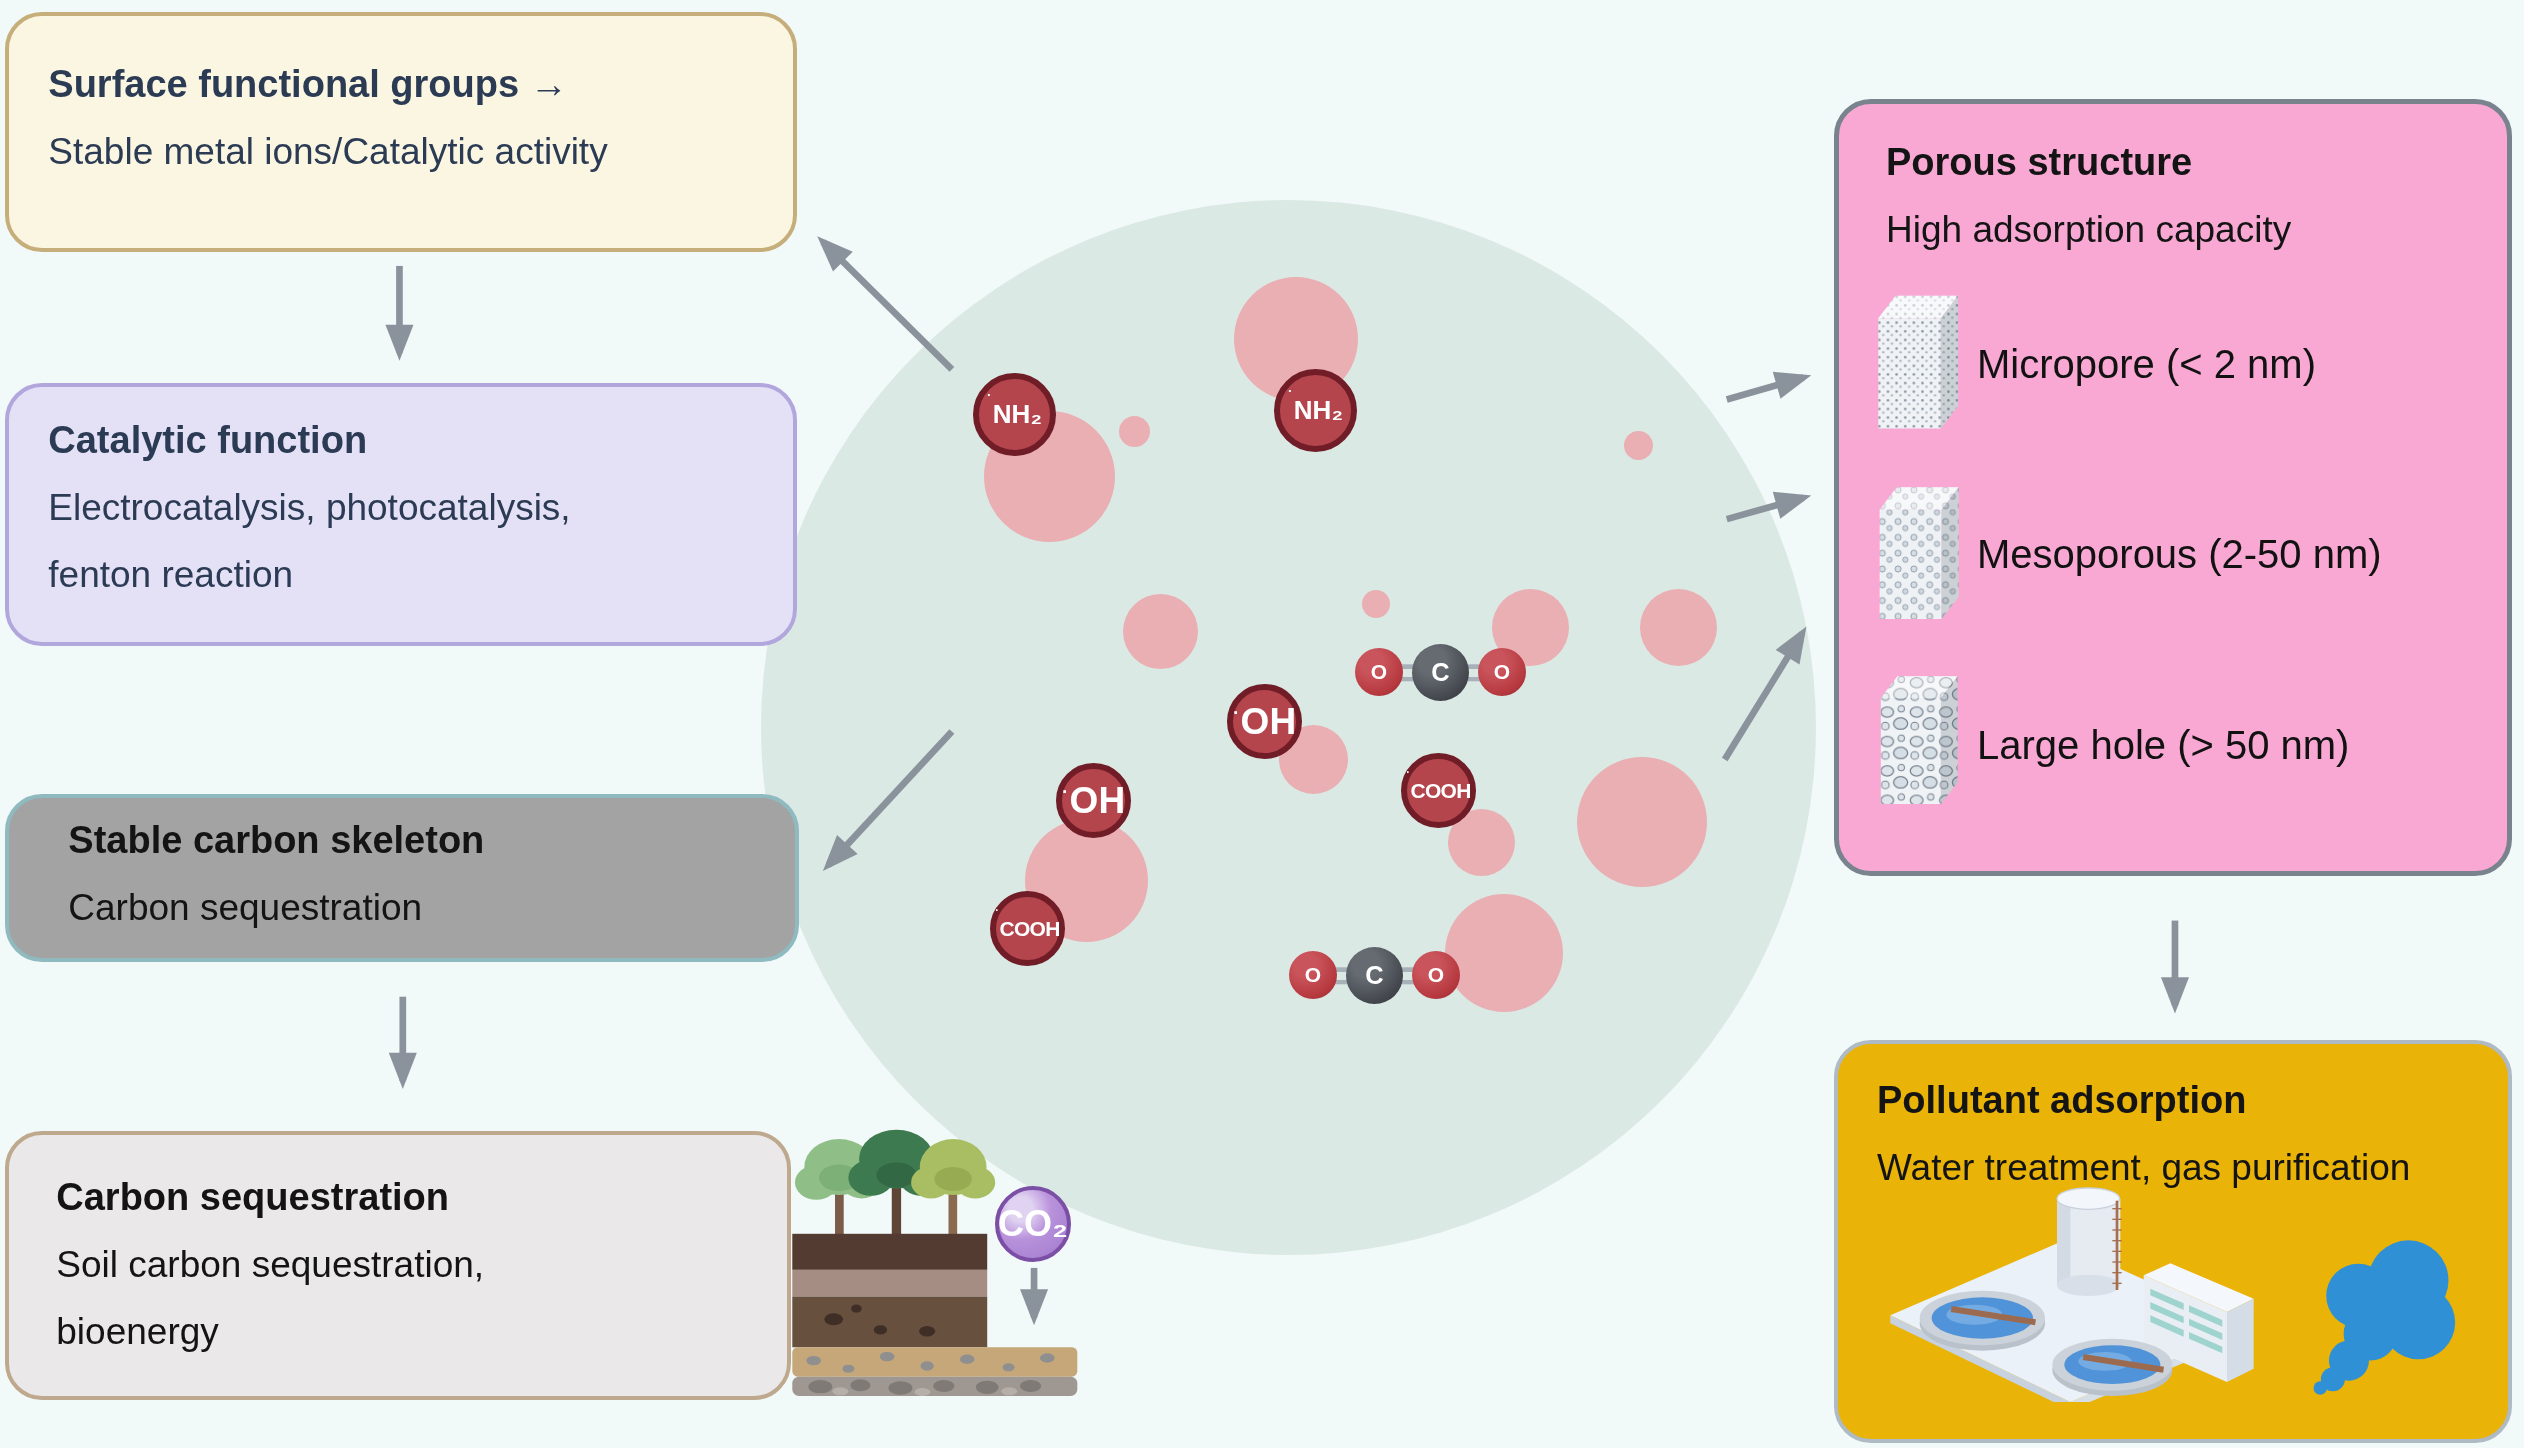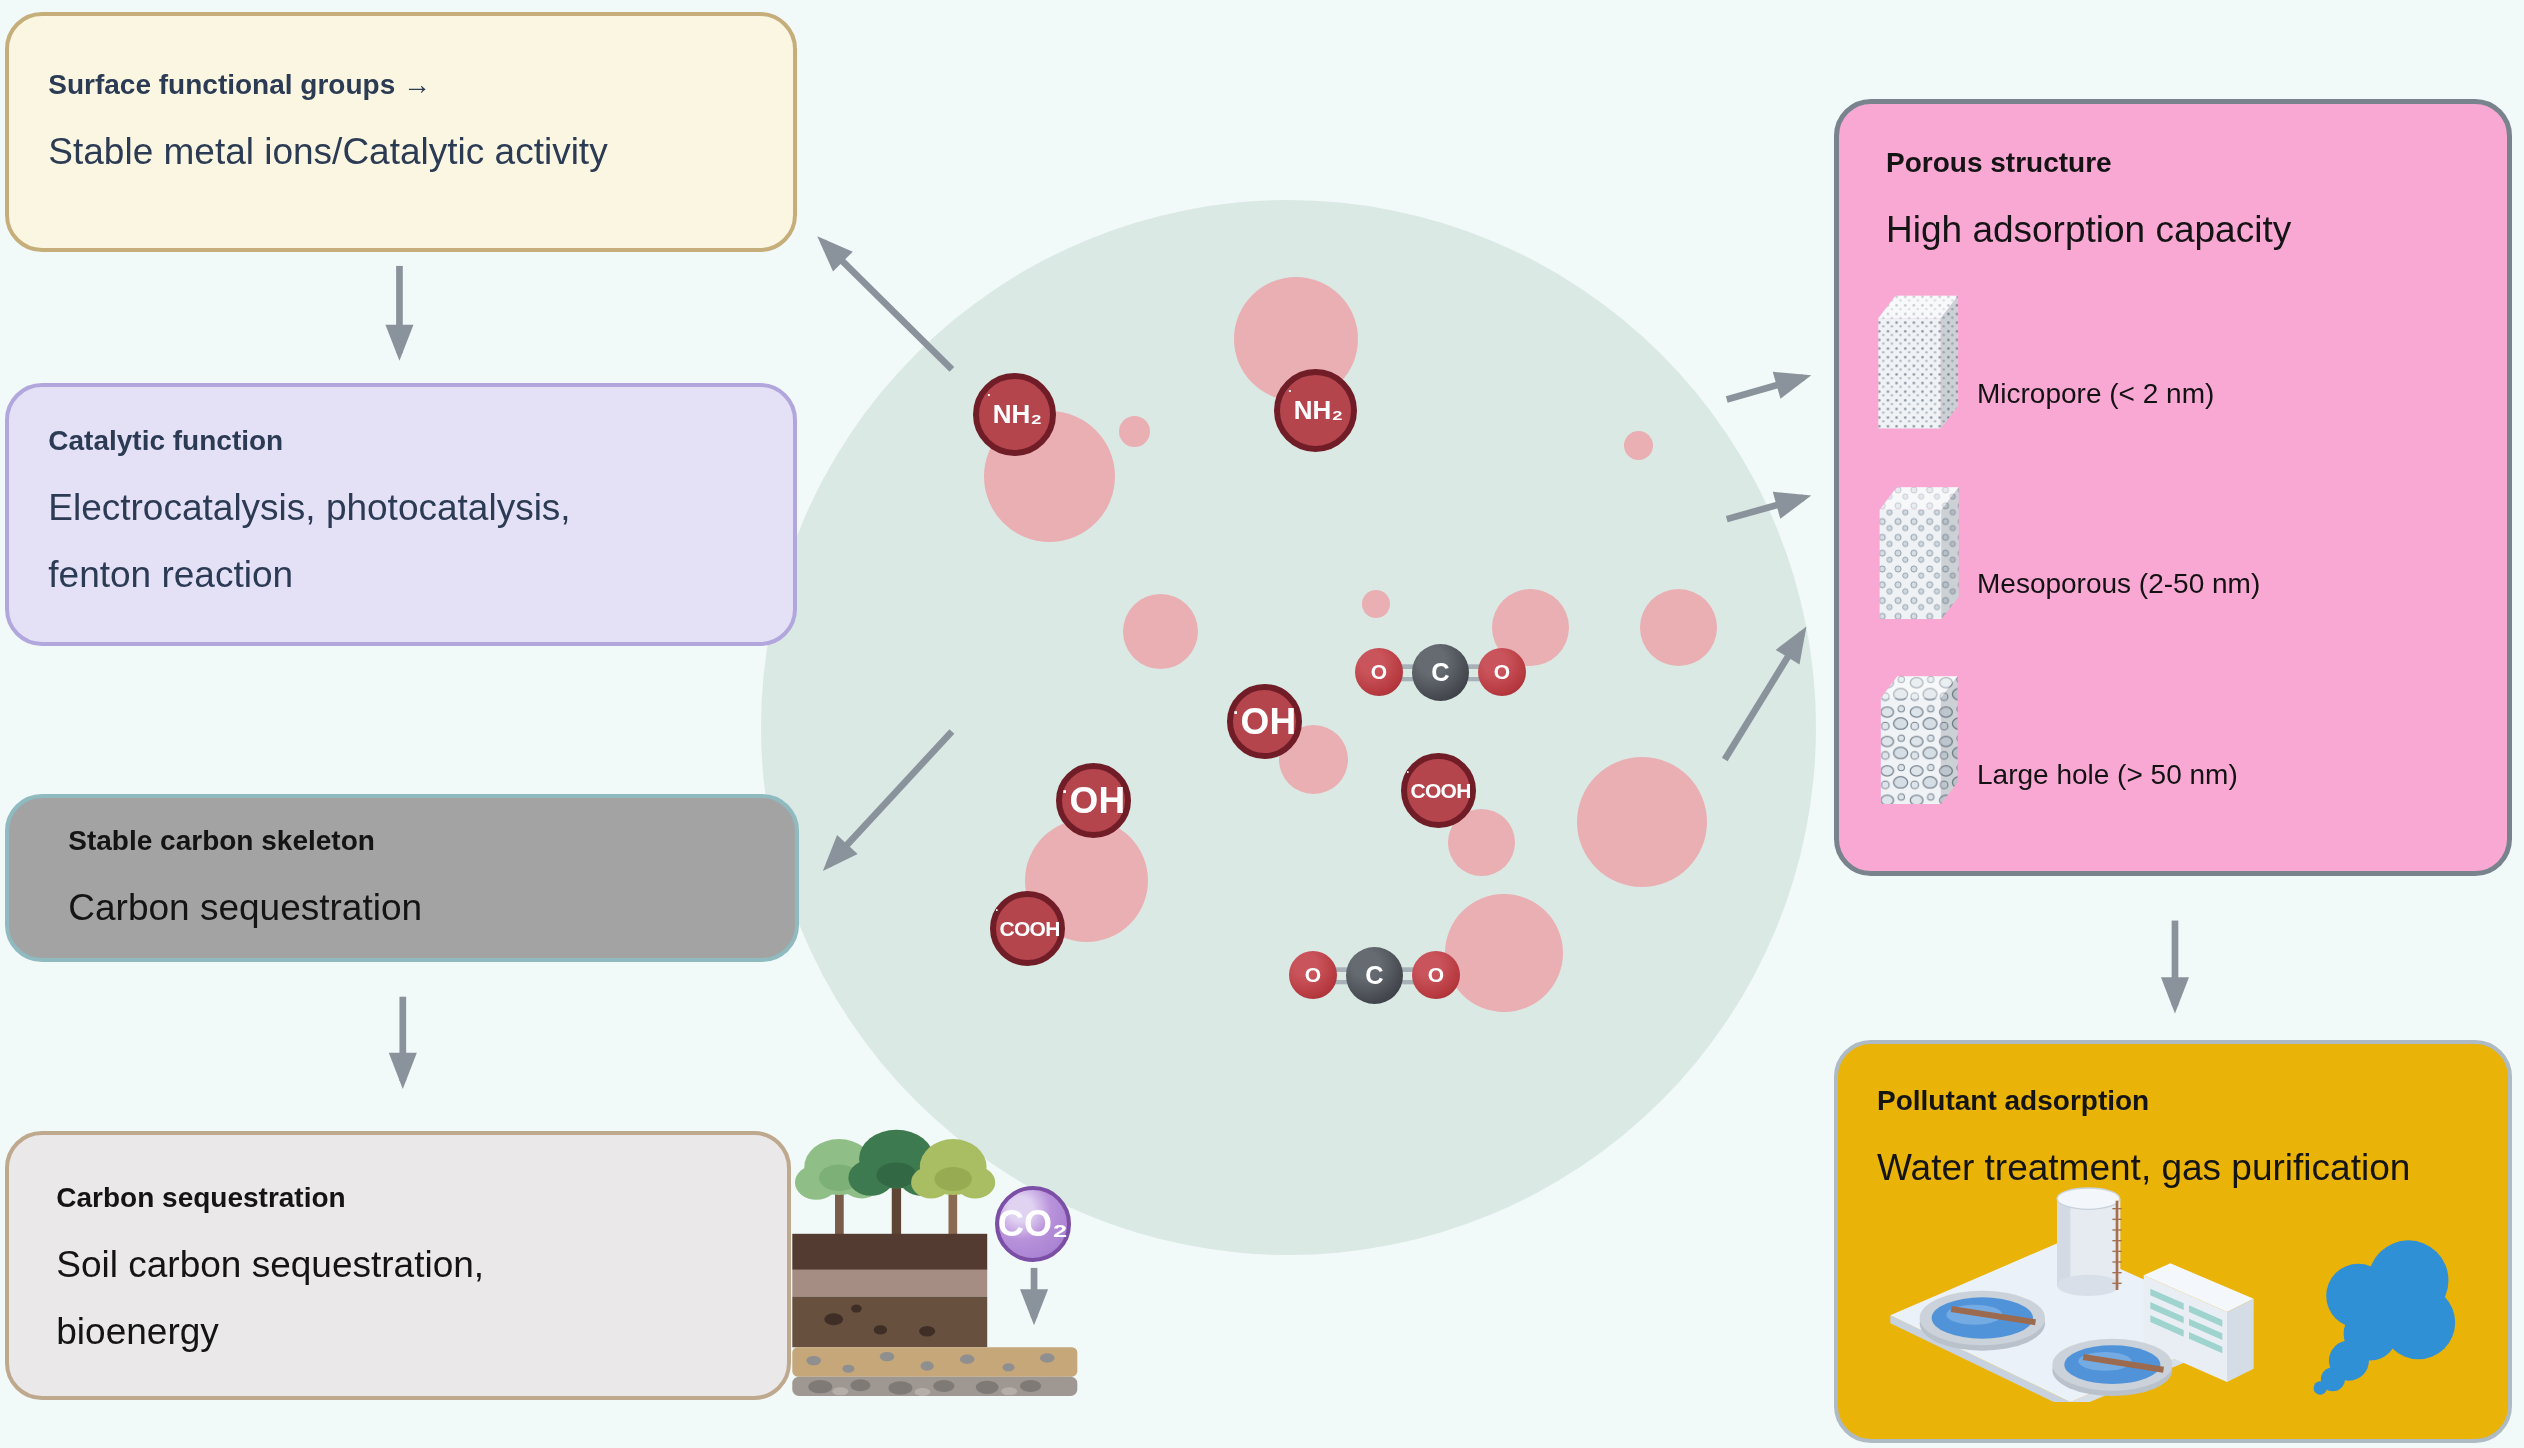--- a/index.html
+++ b/index.html
@@ -1,20 +1,20 @@
 <!DOCTYPE html>
 <html style="font-size:10.7px"><head>
 <meta charset="utf-8">
 <style>
   html,body{margin:0;padding:0;background:#F2F9F9;}
   .canvas{position:relative;width:2525px;height:1449px;background:#F2F9F9;overflow:hidden;
           font-family:"Liberation Sans", sans-serif;}
   
   .box{position:absolute;border-radius:37px;box-sizing:border-box;z-index:5;}
-  .box h2{margin:0;font-size:28px;font-weight:700;line-height:67px;white-space:nowrap;}
+  .box h2{margin:0;font-size:38px;font-weight:700;line-height:67px;white-space:nowrap;}
   .box p{margin:0;font-size:37px;font-weight:400;line-height:67px;white-space:nowrap;}
   .navy h2,.navy p{color:#2C3B54;}
   .dark h2,.dark p{color:#141414;}
   .box-surface{left:5.3px;top:12px;width:792px;height:240px;background:#FAF6E2;border:4.7px solid #C6AE7A;padding:35px 0 0 39px;}
   .box-catalytic{left:5.3px;top:383px;width:792px;height:263px;background:#E4E1F7;border:4.7px solid #B2A7DD;padding:20px 0 0 39px;}
   .box-skeleton{left:5.3px;top:794px;width:794px;height:168px;background:#a3a3a3;border:4.7px solid #8FBAC0;padding:9.4px 0 0 59px;}
   .box-carbonseq{left:5.3px;top:1131px;width:786px;height:269px;background:#EAE8E8;border:4.7px solid #BFA98E;padding:29px 0 0 47px;}
   .box-porous{left:1834px;top:99px;width:678px;height:777px;background:#f9a8d4;border:5.3px solid #79838D;padding:25.4px 0 0 47px;}
   .box-pollutant{left:1834px;top:1040px;width:678px;height:403px;background:#eab308;border:4px solid #AEBAC4;padding:23px 0 0 39px;}
   
@@ -39,21 +39,21 @@
   .atom-c{width:57px;height:57px;top:0.7px;left:57px;font-size:25.4px;
           background:radial-gradient(circle at 35% 30%,#666B72 0 25%,#44484E 70%,#303338 100%);}
   
   .co2ball{position:absolute;left:995px;top:1186px;width:76px;height:76px;border-radius:50%;
            background:radial-gradient(circle at 32% 28%,#E0D2F1 0 18%,#B License992DB 45%,#AB84D4 75%,#9268BE 100%);
            background:radial-gradient(circle at 32% 28%,#E0D2F1 0 18%,#B992DB 45%,#AB84D4 75%,#9268BE 100%);
            border:4px solid #7C4FA6;box-sizing:border-box;color:#fff;font-weight:700;font-size:36px;
            display:flex;align-items:center;justify-content:center;z-index:4;}
   
   .cube{position:absolute;z-index:6;}
-  .porelabel{position:absolute;left:1977px;font-size:28px;color:#121212;line-height:40px;white-space:nowrap;z-index:6;margin-top:30px;}
+  .porelabel{position:absolute;left:1977px;font-size:40px;color:#121212;line-height:40px;white-space:nowrap;z-index:6;}
   
   .artsvg{position:absolute;z-index:3;}
   .arrows{position:absolute;left:0;top:0;z-index:6;pointer-events:none;}
 </style>
 </head>
 <body>
 
 <div class="canvas">
 
   <svg width="0" height="0" style="position:absolute" aria-hidden="true">

